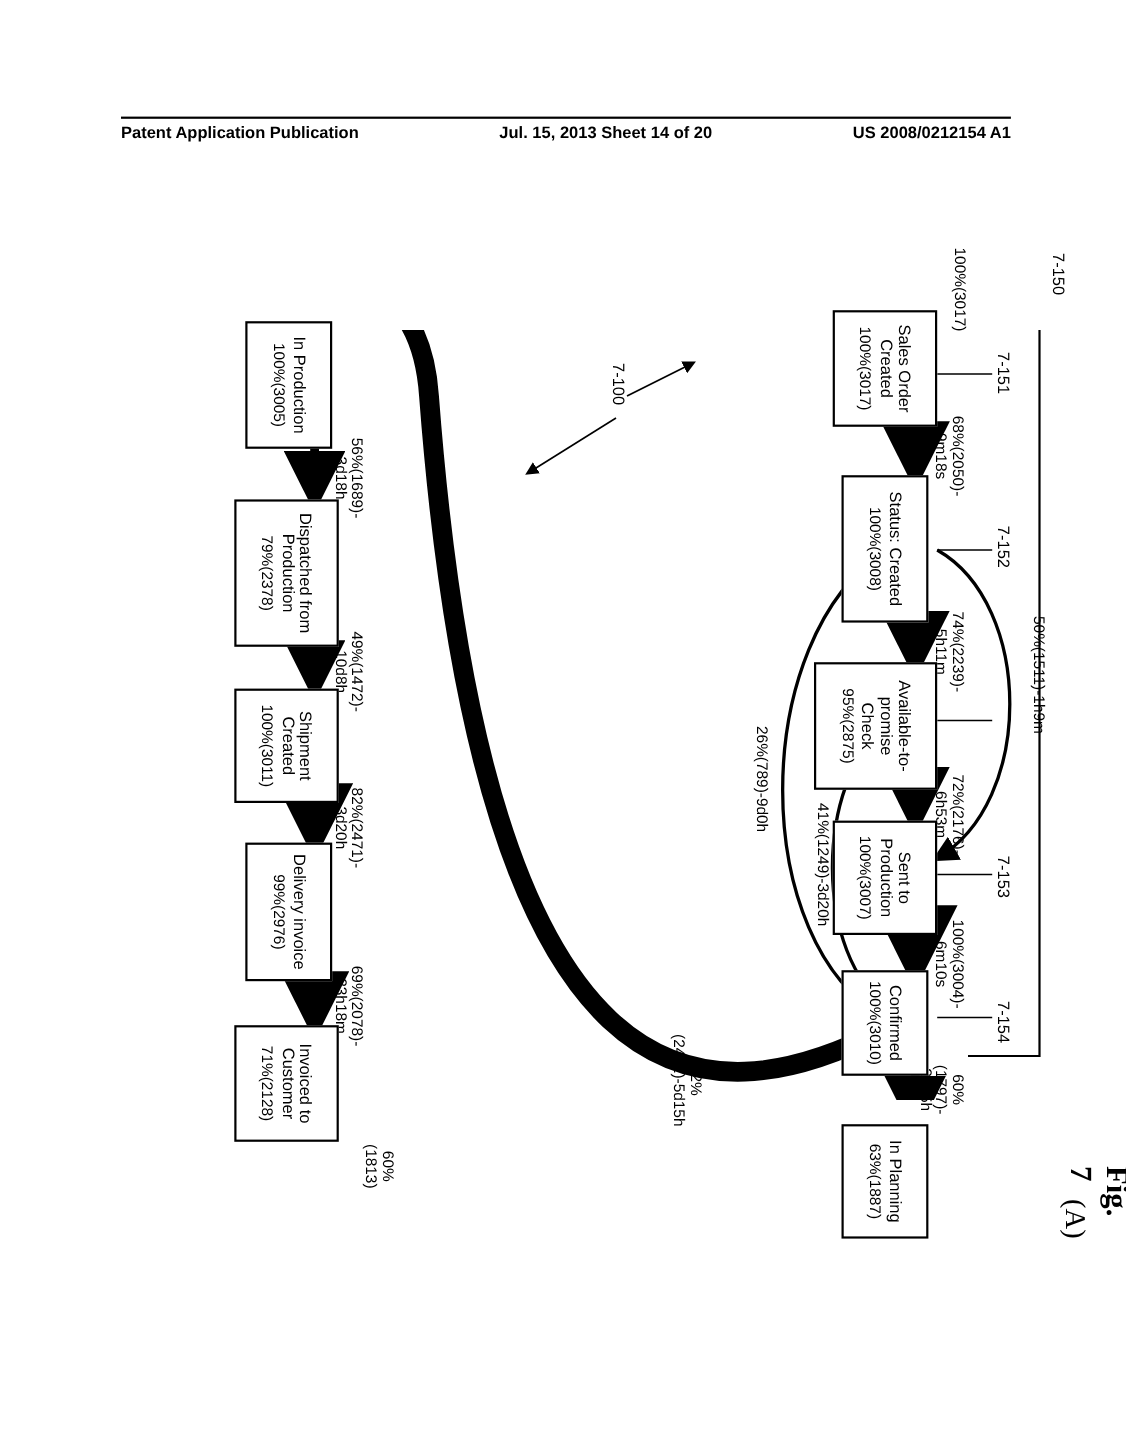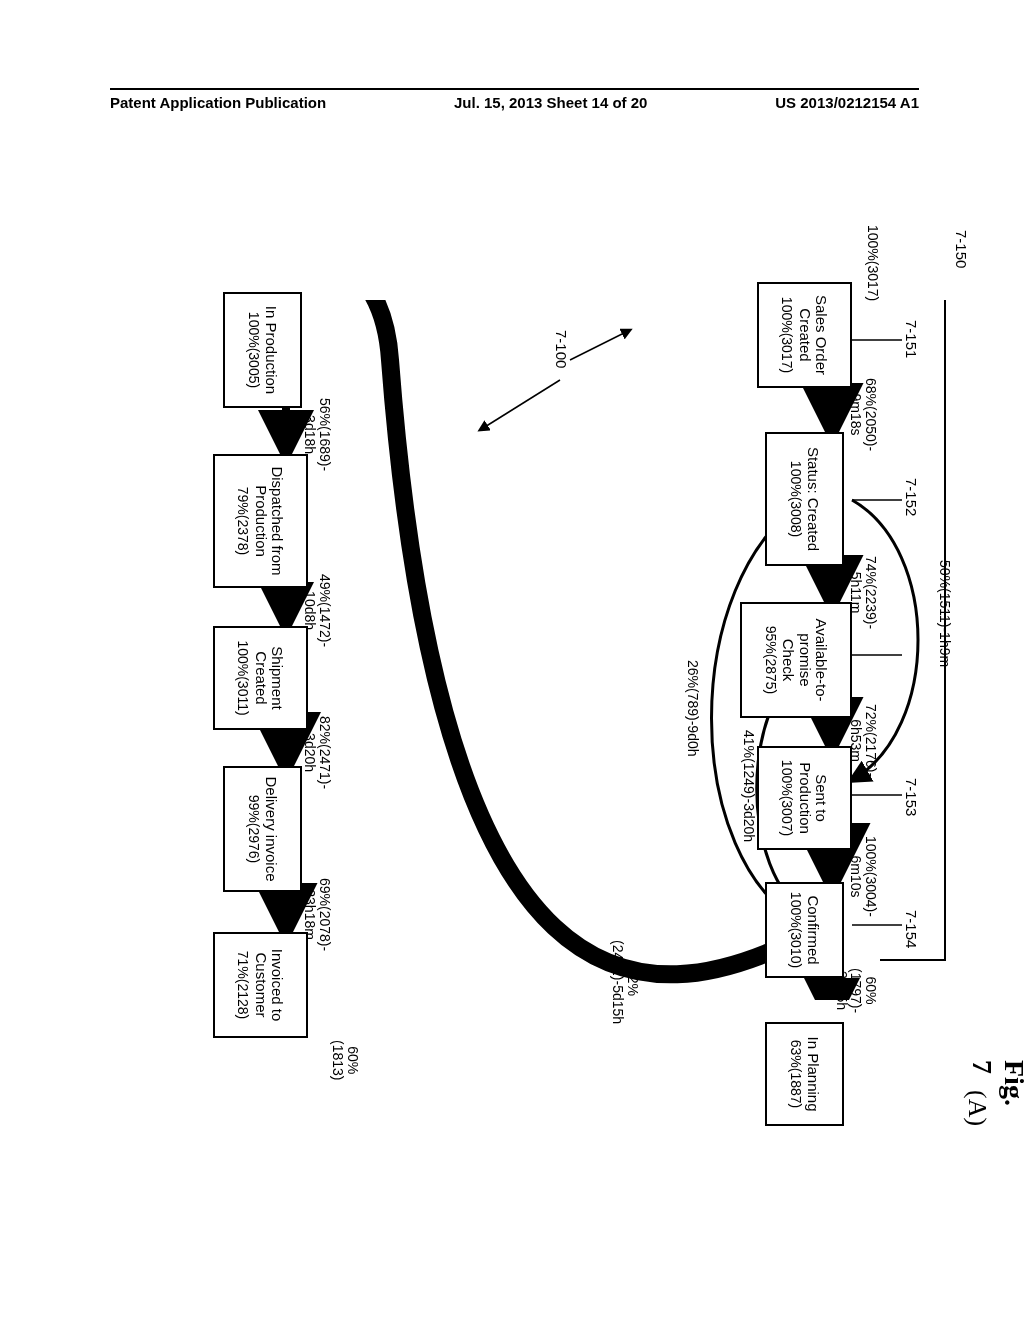--- a/index.html
+++ b/index.html
@@ -6,21 +6,21 @@
     margin: 0;
     padding: 0;
     font-family: Arial, Helvetica, sans-serif;
     width: 1024px;
     height: 1320px;
     background: #fff;
     position: relative;
   }
   .header {
     position: absolute;
-    top: 88px;
+    top: 106px;
     left: 110px;
     right: 105px;
     border-top: 2px solid #000;
     display: flex;
     justify-content: space-between;
     font-size: 15px;
     font-weight: bold;
     padding-top: 4px;
   }
   .diagram {
@@ -80,21 +80,21 @@
     width: 100%; height: 100%;
     z-index: 1;
   }
 </style>
 </head>
 <body>
 
 <div class="header">
   <span>Patent Application Publication</span>
   <span>Jul. 15, 2013  Sheet 14 of 20</span>
-  <span>US 2013/0212154 A1</span>
+  <span>US 2008/0212154 A1</span>
 </div>
 
 <div class="diagram">
 
   <svg class="wires" viewBox="0 0 700 960">
     <defs>
       <marker id="ah" markerWidth="8" markerHeight="8" refX="6" refY="4" orient="auto">
         <path d="M0,0 L8,4 L0,8 Z" fill="#000"></path>
       </marker>
       <marker id="ahL" markerWidth="7" markerHeight="7" refX="5" refY="3.5" orient="auto">

